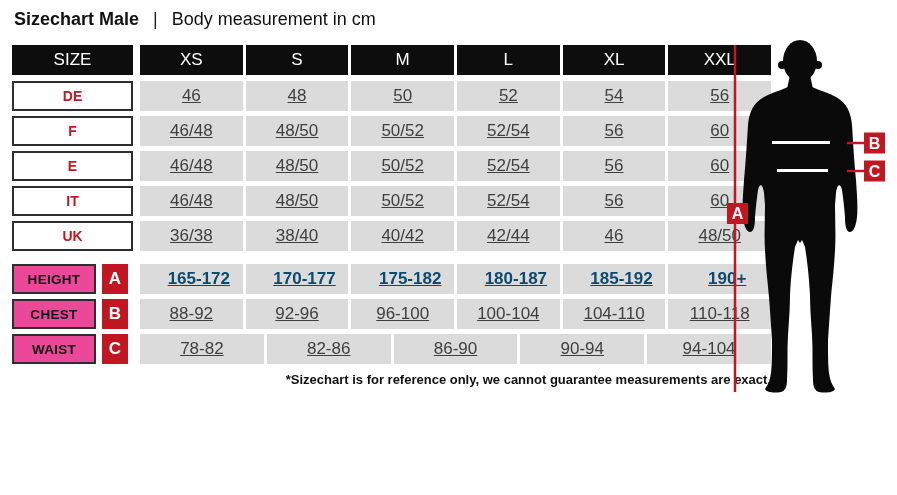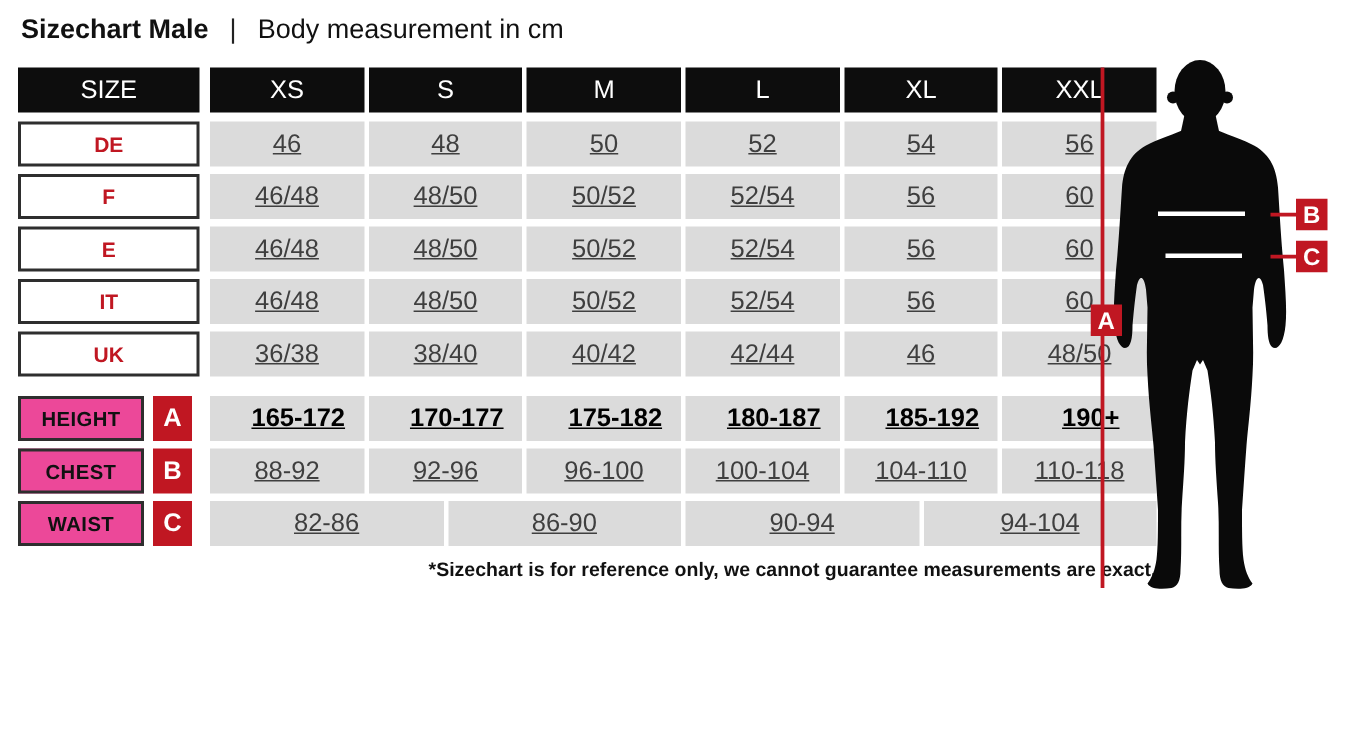--- a/index.html
+++ b/index.html
@@ -90,21 +90,21 @@
     margin-left: 6px;
     background: var(--red);
     color: #ffffff;
     font-weight: bold;
     font-size: 17px;
     display: flex;
     align-items: center;
     justify-content: center;
   }
   .section-gap { margin-top: 13px; }
-  .bold-cells .cell { font-weight: bold; color: #000000; padding-left: 15px; }
+  .bold-cells .cell { font-weight: bold; color: #0c4a6e; padding-left: 15px; }
   .footnote {
     margin-top: 8px;
     font-size: 13px;
     font-weight: bold;
     color: #111111;
   }
   .figure {
     position: absolute;
     left: 727px;
     top: 35px;
@@ -245,20 +245,21 @@
         <div class="cell">110-118</div>
       </div>
     </div>
 
     <div class="row">
       <div class="label-col">
         <div class="meas-box">WAIST</div>
         <div class="marker-sq">C</div>
       </div>
       <div class="cells">
+        <div class="cell">78-82</div>
         <div class="cell">82-86</div>
         <div class="cell">86-90</div>
         <div class="cell">90-94</div>
         <div class="cell">94-104</div>
       </div>
     </div>
 
     <div class="footnote">*Sizechart is for reference only, we cannot guarantee measurements are exact.</div>
   </div>
 

